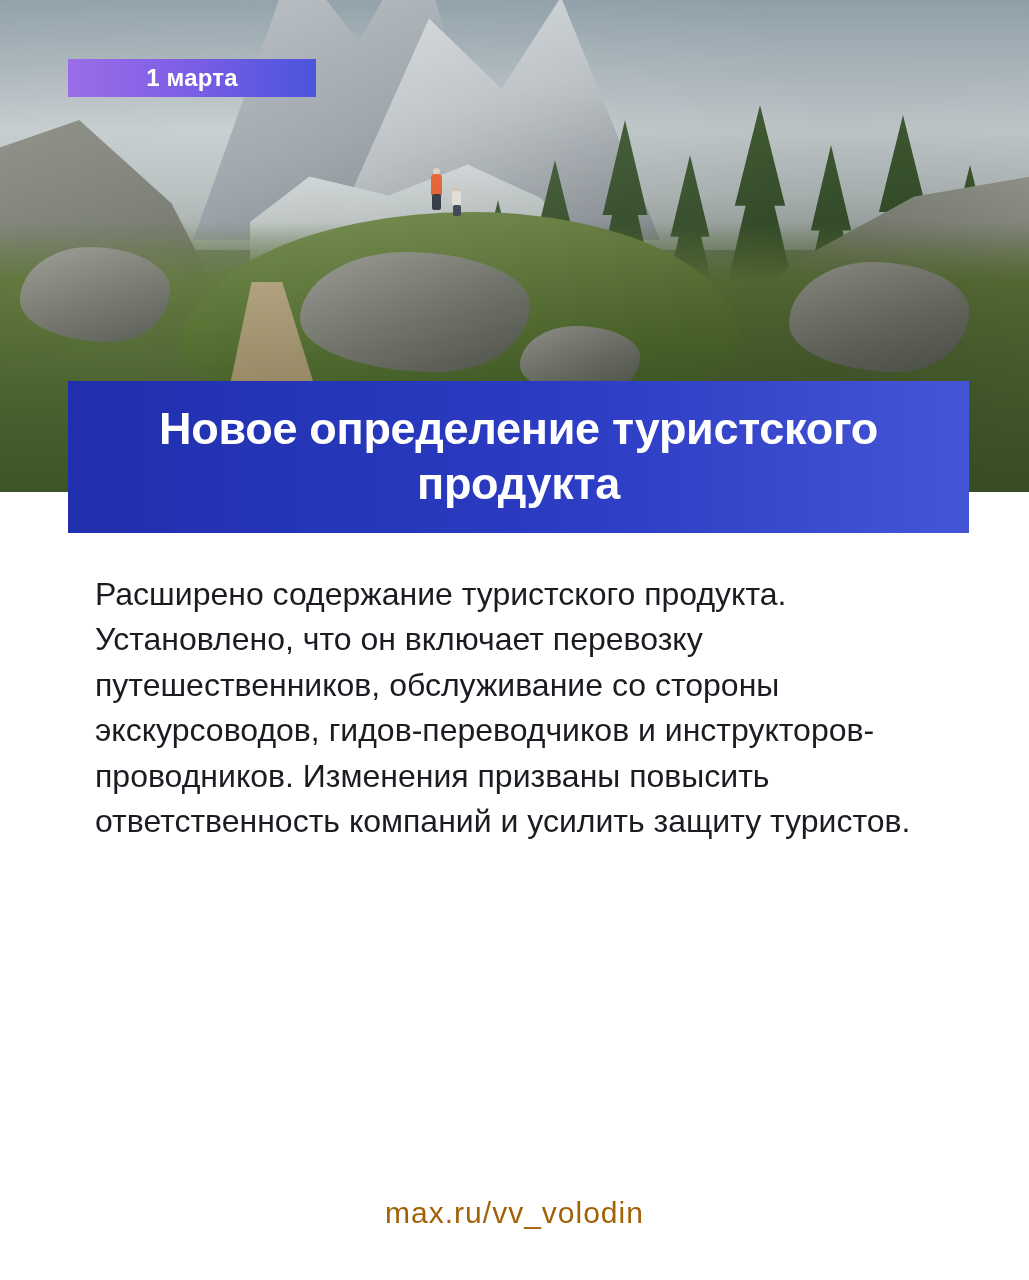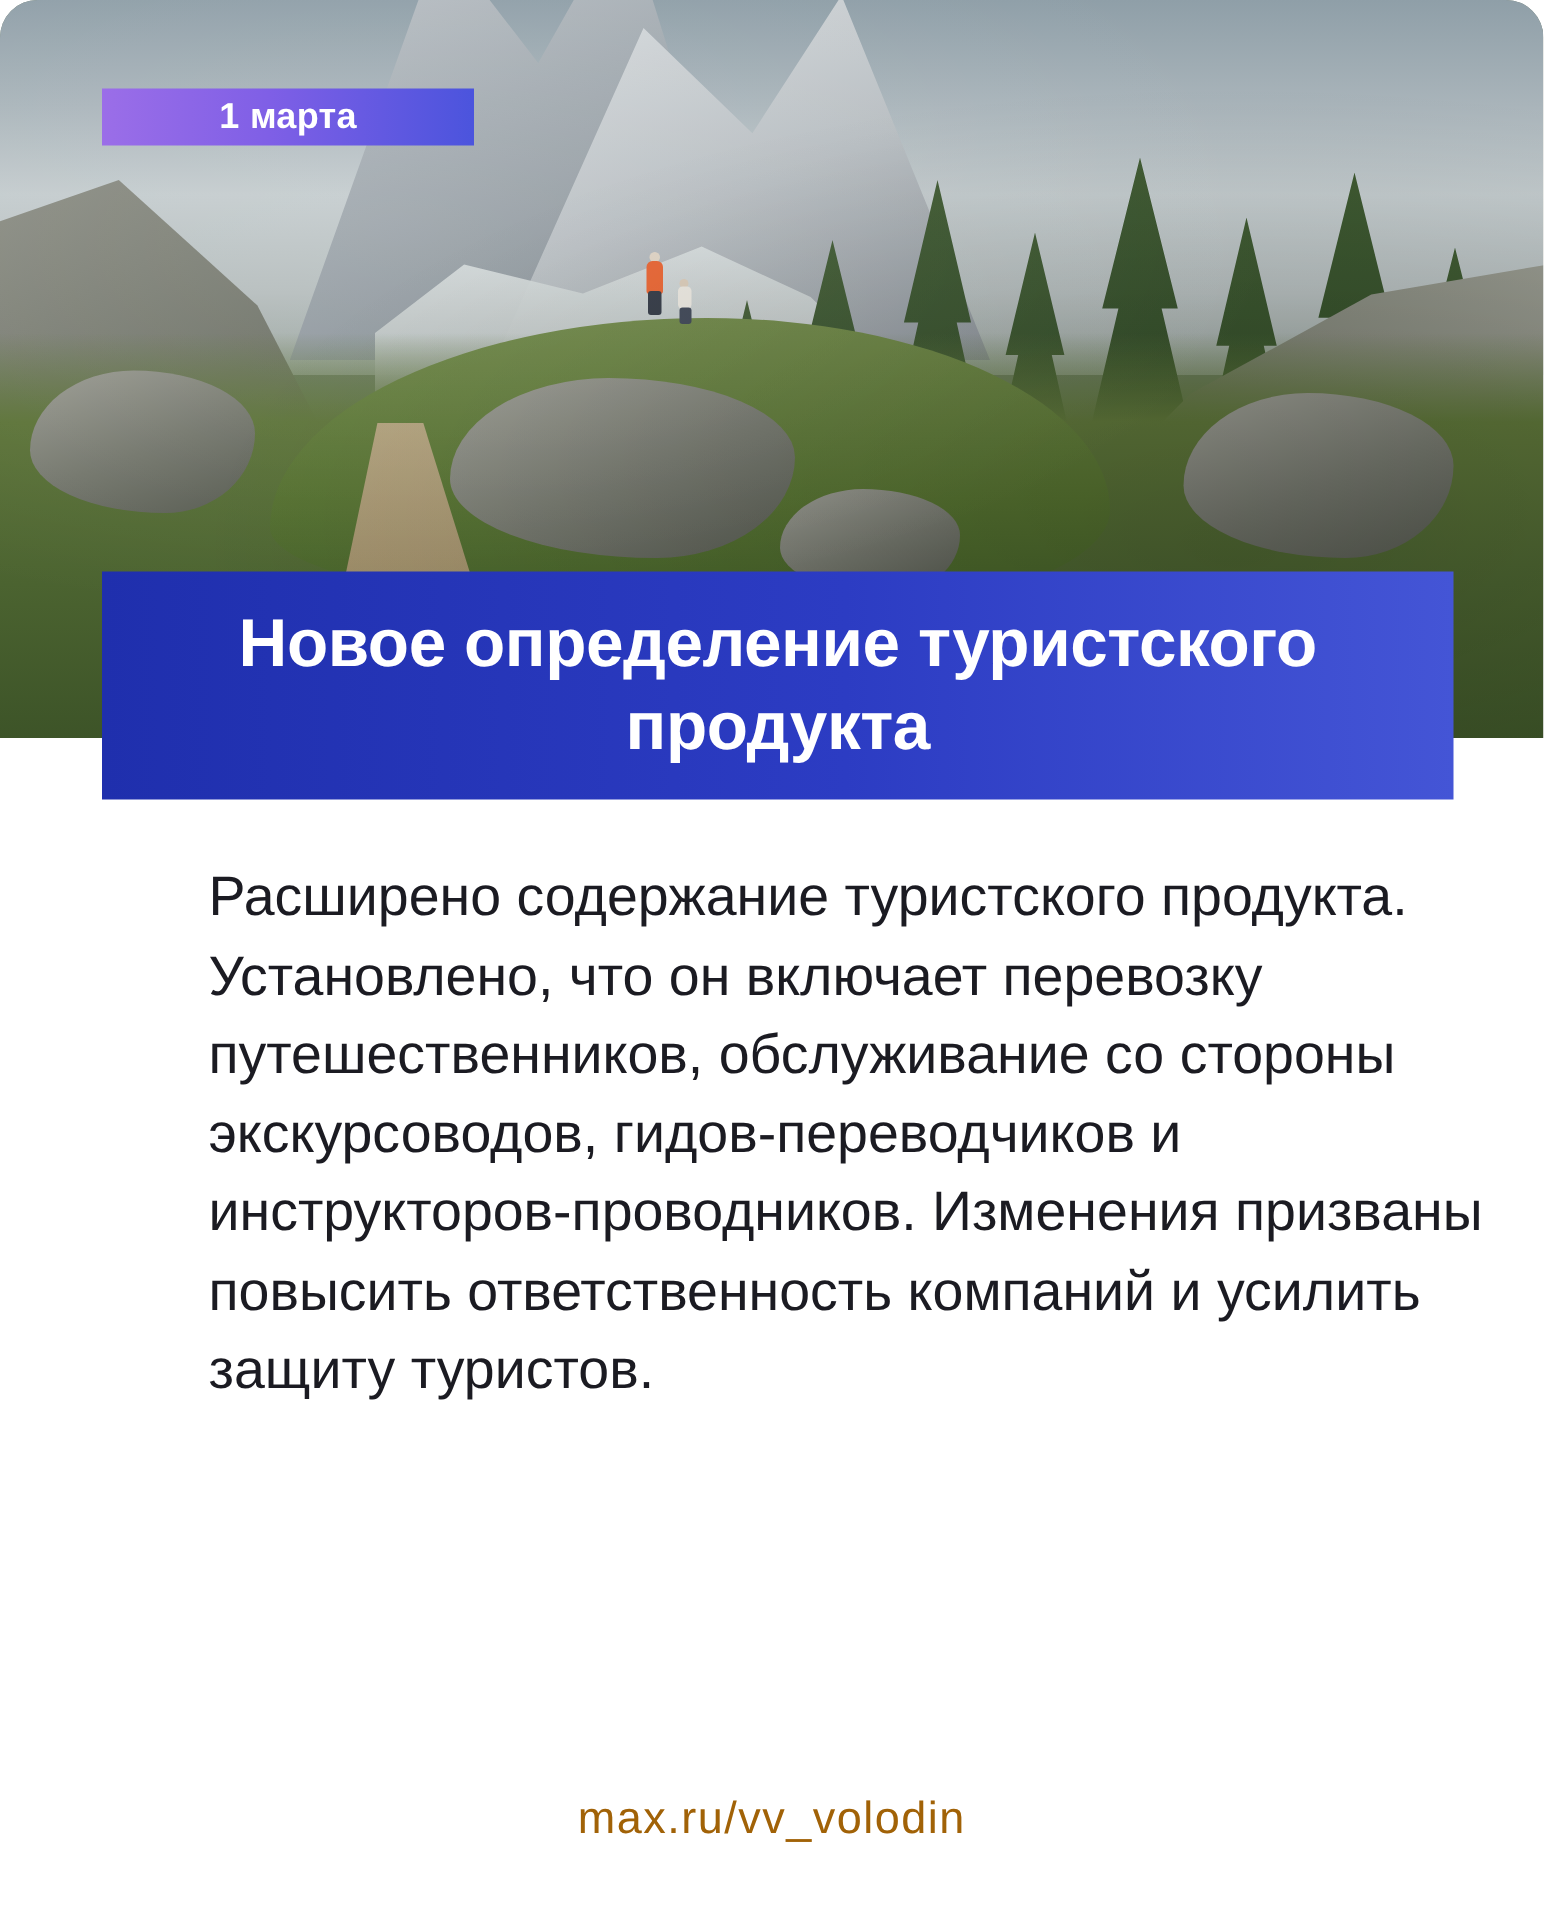--- a/index.html
+++ b/index.html
@@ -9,21 +9,20 @@
   }
   body {
     font-family: "Liberation Sans", sans-serif;
   }
   .card {
     position: relative;
     width: 1029px;
     height: 1280px;
     overflow: hidden;
     background: #ffffff;
-    border-radius: 25px;
   }
 
   
   .photo {
     position: absolute;
     left: 0;
     top: 0;
     width: 1029px;
     height: 492px;
     overflow: hidden;
@@ -212,25 +211,24 @@
     letter-spacing: -0.3px;
   }
 
   
   .body-text {
     position: absolute;
     left: 95px;
     top: 572px;
     width: 850px;
     color: #1b1b22;
-    font-size: 37px;
+    font-size: 32px;
     line-height: 1.42;
     font-weight: 500;
     white-space: pre-line;
-    margin-left: 44px;
   }
 
   
   .footer {
     position: absolute;
     left: 0;
     top: 1196px;
     width: 100%;
     text-align: center;
     color: #a16207;

